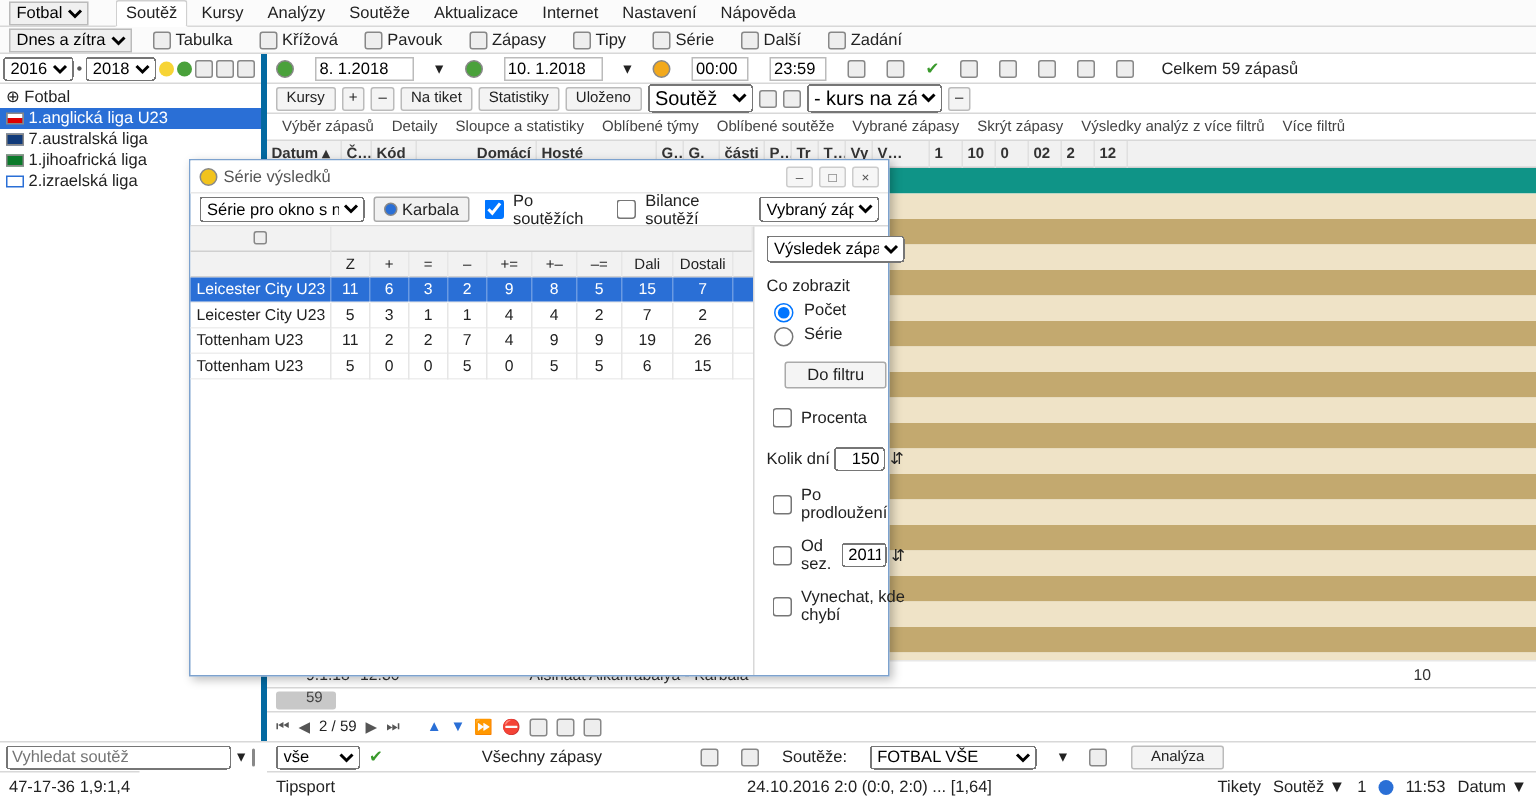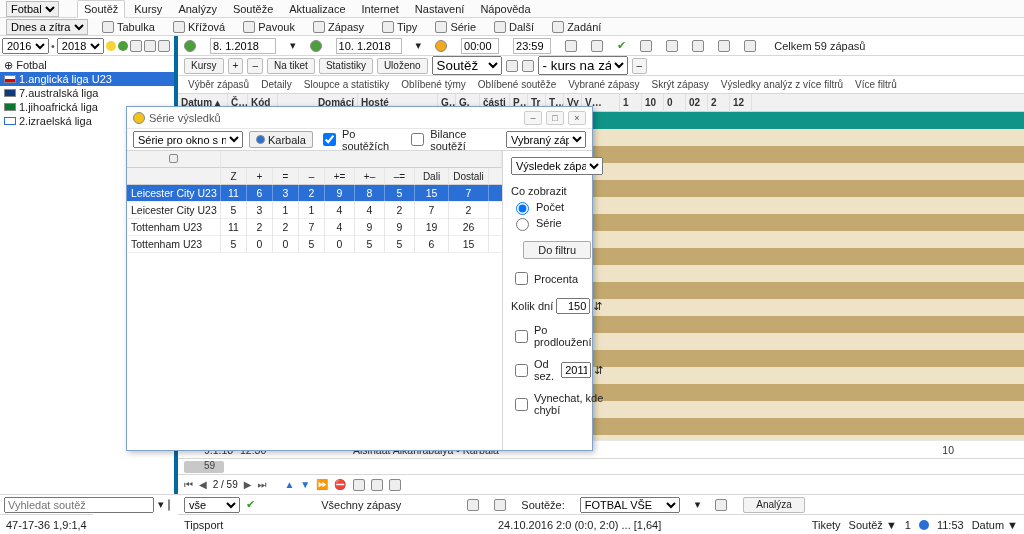--- a/index.html
+++ b/index.html
@@ -298,21 +298,21 @@
 <div class="status-odds">47-17-36  1,9:1,4</div>
 
 <div class="bottombar">
   <select style="width:56px"><option>vše</option></select>
   <span style="color:#3a9a2c">✔</span>
   <span style="margin-left:60px">Všechny zápasy</span>
   <span style="margin-left:60px;display:flex;align-items:center;gap:15px">
     <span class="ico"></span>
     <span class="ico"></span>
     <span>Soutěže:</span>
-    <select style="width:100px"><option>FOTBAL VŠE</option></select>
+    <select style="width:111px"><option>FOTBAL VŠE</option></select>
     <span>▾</span>
     <span class="ico"></span>
   </span>
   <span class="fbtn" style="margin-left:10px;padding:1px 12px">Analýza</span>
 </div>
 <div class="statusbar">
   <span>Tipsport</span>
   <span style="position:absolute;left:320px">24.10.2016 2:0 (0:0, 2:0) ... [1,64]</span>
   <span class="r">
     <span>Tikety</span>

